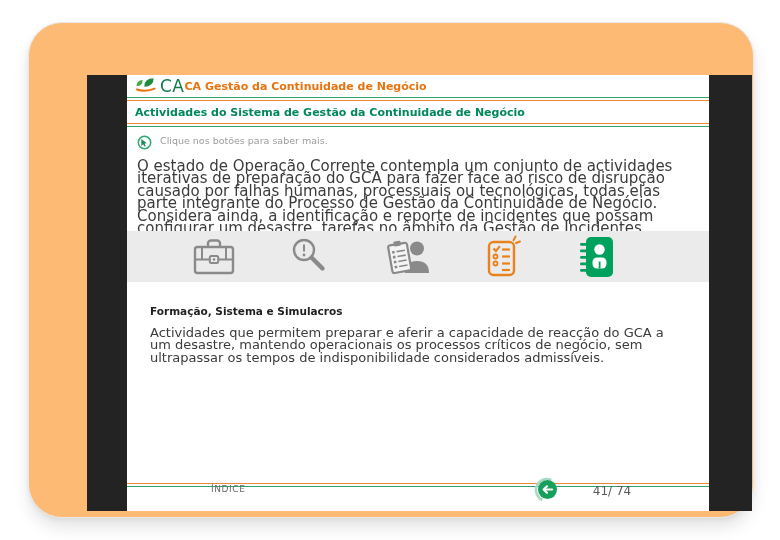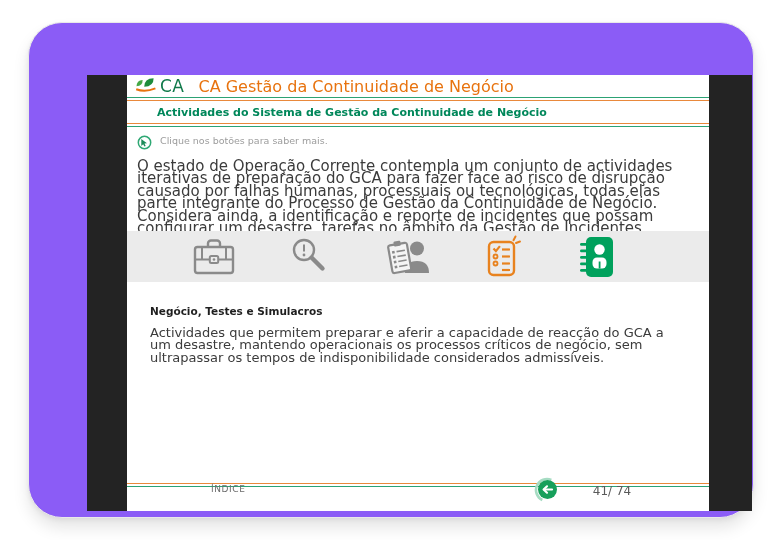--- a/index.html
+++ b/index.html
@@ -3,40 +3,40 @@
 <meta charset="utf-8">
 <style>
   html,body{margin:0;padding:0;}
   body{
     width:780px;height:540px;position:relative;background:#ffffff;
     font-family:"DejaVu Sans","Liberation Sans",sans-serif;
     overflow:hidden;-webkit-font-smoothing:antialiased;
   }
   .tablet{
     position:absolute;left:28px;top:22px;width:724px;height:494px;
-    background:#8b5cf6;border:1px solid #E9E9E9;border-radius:34px;
+    background:#fdba74;border:1px solid #E9E9E9;border-radius:34px;
     box-shadow:0 10px 16px rgba(0,0,0,.10),0 2px 5px rgba(0,0,0,.06);
   }
   .screen{
     position:absolute;left:58px;top:52px;width:665px;height:436px;
     background:#232323;
   }
   .content{
     position:absolute;left:40px;top:0;width:582px;height:436px;background:#fff;
   }
   .app-header{position:absolute;top:0;left:0;right:0;height:22px;display:flex;align-items:center;padding-left:7px;box-sizing:border-box;}
   .logo-wrap{display:flex;align-items:center;}
   .logo-ca-text{font-size:17px;color:#117A4B;letter-spacing:.5px;margin-left:2px;line-height:20px;}
-  .app-title{margin-left:14px;color:#E8730F;font-weight:normal;font-size:16px;}
+  .app-title{color:#E8730F;font-weight:bold;font-size:11px;}
   .rule{position:absolute;left:0;right:0;height:0;}
   .rule .ln{height:1px;width:100%;}
   .ln-green{background:#2CA274;}
   .ln-orange{background:#E9893B;}
   .gap1{height:2px;background:#fff;}
-  .title-bar{position:absolute;top:27px;left:14px;right:0;height:20px;display:flex;align-items:center;padding-left:16px;box-sizing:border-box;}
+  .title-bar{position:absolute;top:27px;left:0;right:0;height:20px;display:flex;align-items:center;padding-left:8px;box-sizing:border-box;}
   .title-bar span{color:#00875A;font-weight:bold;font-size:11px;}
   .note-row{position:absolute;top:60px;left:10px;display:flex;align-items:flex-start;height:16px;}
   .note-row span{margin-left:8px;color:#9C9C9C;font-size:9.5px;}
   .intro{position:absolute;top:85px;left:10px;width:548px;font-size:15px;line-height:12.4px;color:#3B3B3B;}
   .icon-band{position:absolute;top:156px;left:0;right:0;height:51px;background:#EBEBEB;}
   .icon-row{margin-left:63px;width:433px;height:100%;display:flex;justify-content:space-between;align-items:center;}
   .icon-btn{width:48px;height:46px;display:flex;align-items:center;justify-content:center;background:transparent;border:none;padding:0;cursor:pointer;}
   .detail{position:absolute;top:230px;left:23px;width:535px;}
   .detail h3{margin:0;font-size:10.5px;color:#1F1F1F;font-weight:bold;}
   .detail p{margin:10px 0 0 0;font-size:13px;line-height:12.4px;color:#3B3B3B;}
@@ -163,21 +163,21 @@
               <circle cx="20.5" cy="15.5" r="5.2" fill="#FFFFFF"></circle>
               <rect x="13.5" y="23.5" width="14" height="11" rx="4.5" fill="#FFFFFF"></rect>
               <rect x="19.7" y="27.5" width="1.8" height="7" fill="#00A15C"></rect>
             </svg>
           </button>
 
         </div>
       </div>
 
       <div class="detail">
-        <h3>Negócio, Testes e Simulacros</h3>
+        <h3>Formação, Sistema e Simulacros</h3>
         <p>Actividades que permitem preparar e aferir a capacidade de reacção do GCA a um desastre, mantendo operacionais os processos críticos de negócio, sem ultrapassar os tempos de indisponibilidade considerados admissíveis.</p>
       </div>
 
       <div class="rule footer-rule" style="bottom:28px;">
         <div class="ln ln-orange"></div>
           <div class="gap1"></div>
           <div class="ln ln-green"></div>
       </div>
 
       <div class="footer">

